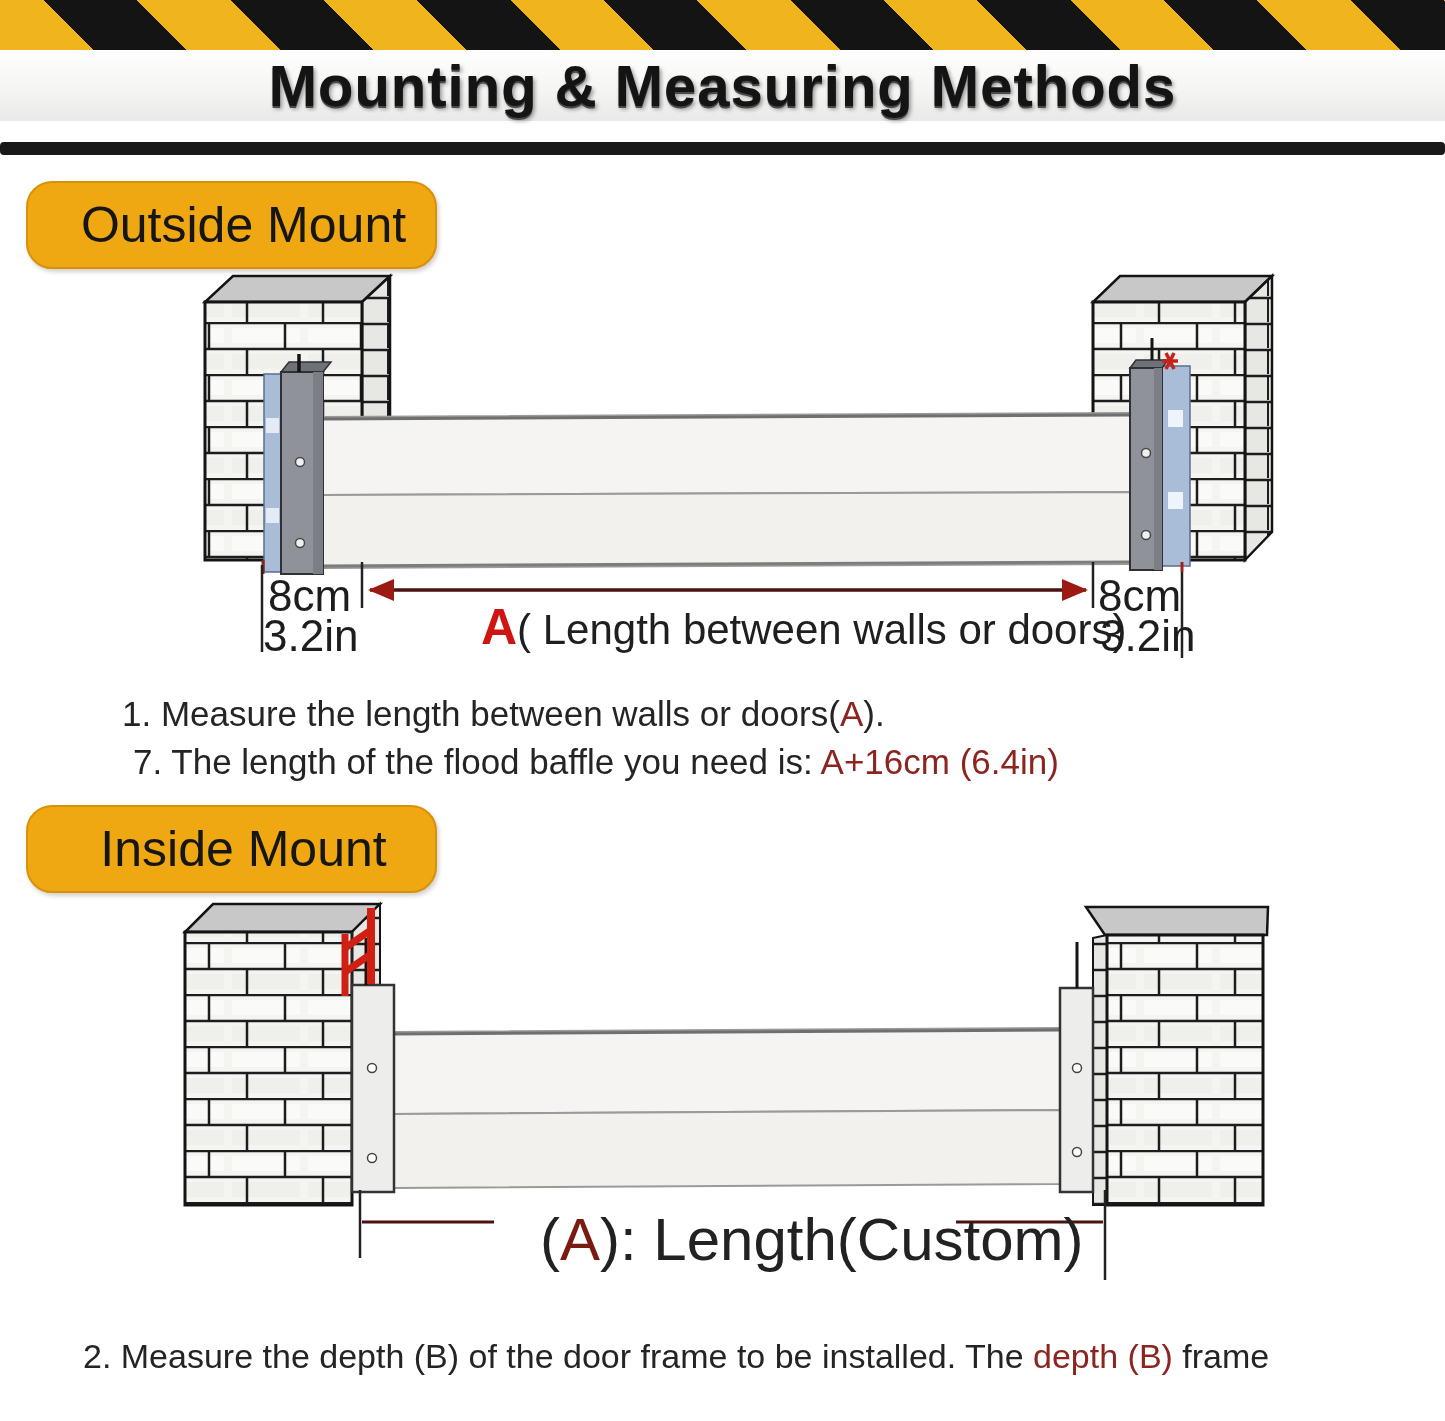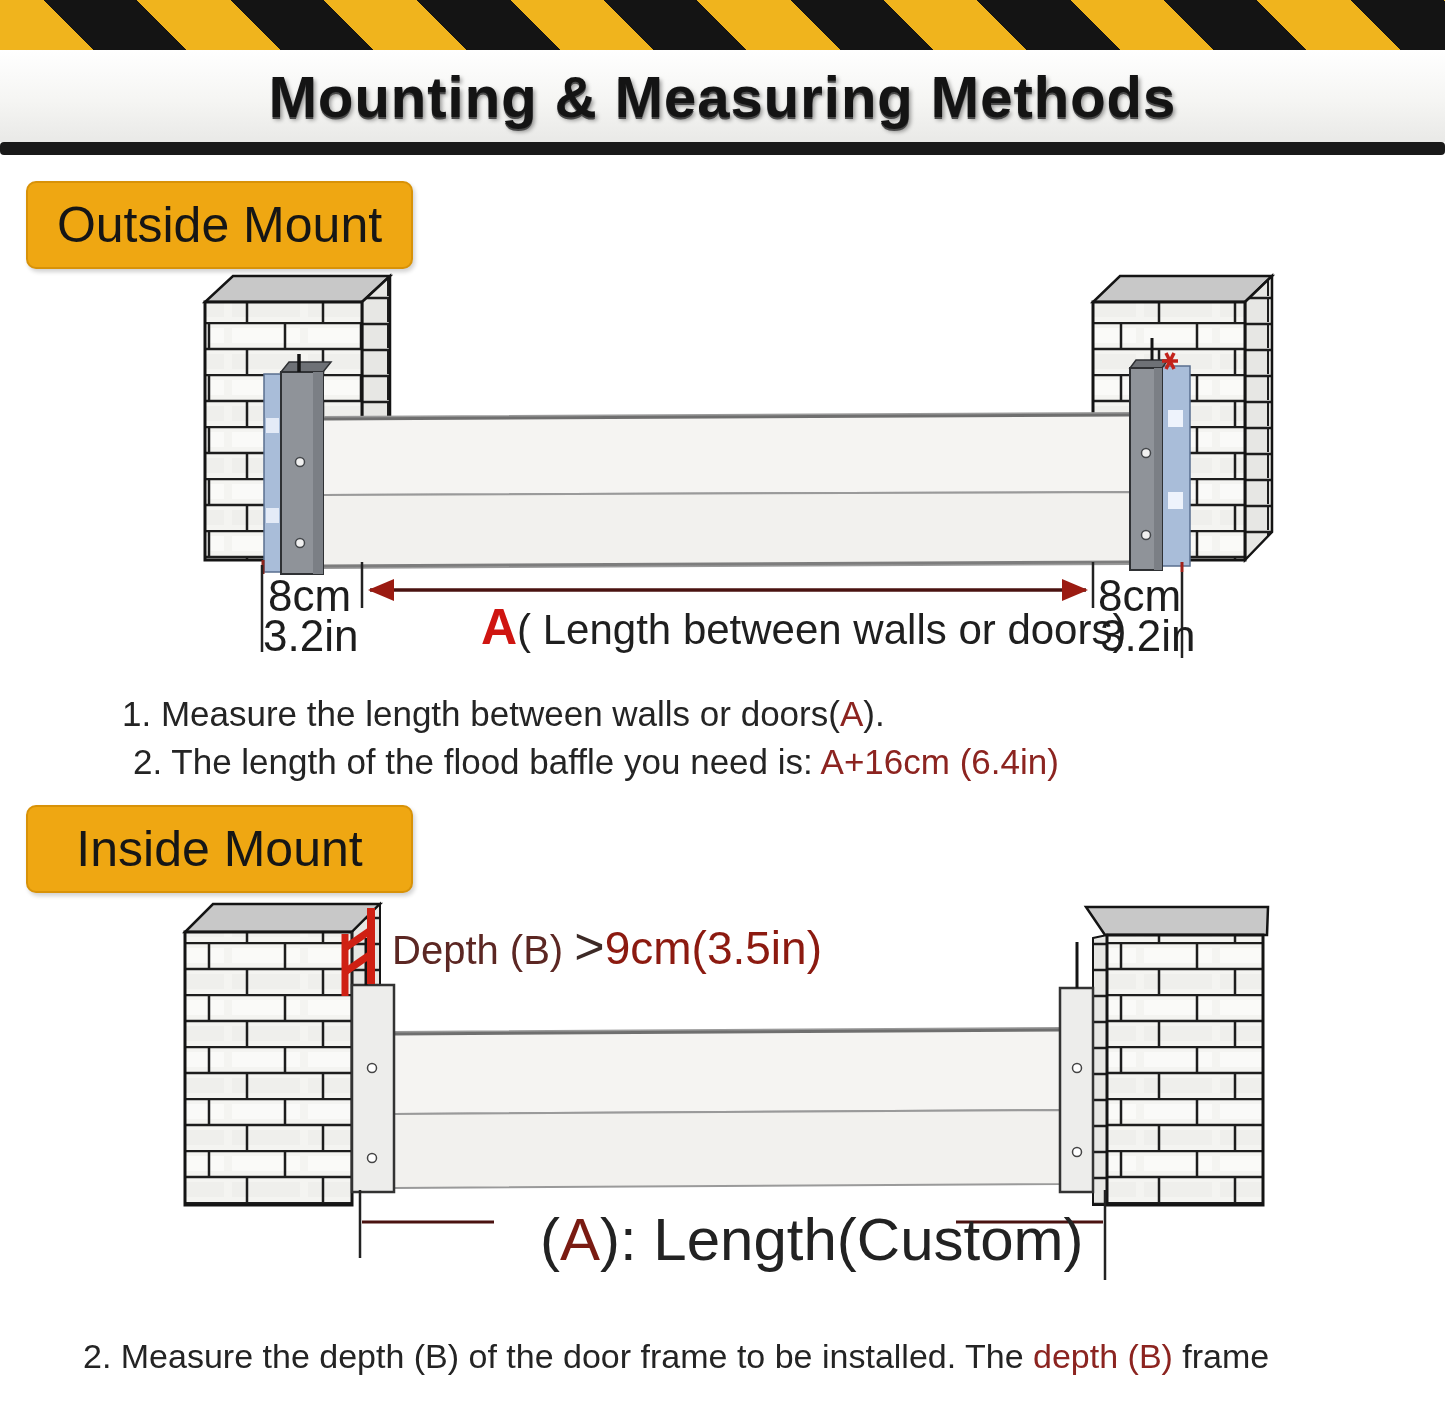--- a/index.html
+++ b/index.html
@@ -6,35 +6,35 @@
   .page {
     position:relative; width:1445px; height:1421px; background:#ffffff;
     font-family:"Liberation Sans", sans-serif; overflow:hidden;
   }
   
   .stripes {
     position:absolute; left:0; top:0; width:1445px; height:50px;
     background:repeating-linear-gradient(45deg,#f0b41d 0 66px,#141414 66px 132px);
   }
   .title-band {
-    position:absolute; left:0; top:50px; width:1445px; height:92px;
+    position:absolute; left:0; top:50px; width:1445px; height:71px;
     background:linear-gradient(180deg,#ffffff,#f5f5f3 55%,#e9e9e7);
     display:flex; align-items:center; justify-content:center;
   }
   .title-band h1 {
     margin:0; font-size:58px; font-weight:700; letter-spacing:1px; color:#141414;
     text-shadow:0 2px 0 #4a4a4a, 2px 3px 4px rgba(0,0,0,.4);
   }
   .black-bar { position:absolute; left:0; top:142px; width:1445px; height:13px; background:#191919; border-radius:4px; }
   
   .badge {
     position:absolute; left:26px; width:383px; height:84px;
-    background:#efa712; border:2px solid #d89208; border-radius:10px;
+    background:#efa712; border:2px solid #d89208; border-radius:26px;
     display:flex; align-items:center; justify-content:center;
-    font-size:50px; color:#161616; box-shadow:2px 3px 4px rgba(0,0,0,.18);
+    font-size:50px; color:#161616; box-shadow:2px 3px 4px rgba(0,0,0,.18);padding-left:24px;
   }
   .badge-outside { top:181px; }
   .badge-inside  { top:805px; }
   
   .diagram { position:absolute; left:0; width:1445px; height:400px; }
   .d1 { top:270px; }
   .d2 { top:890px; }
   
   .lbl { position:absolute; line-height:1; white-space:nowrap; color:#1d1d1d; }
   .dim { font-size:44px; }
@@ -143,21 +143,21 @@
     </g>
   </svg>
 
   <div class="lbl dim" style="left:268px; top:574px;">8cm</div>
   <div class="lbl dim" style="left:263px; top:614px;">3.2in</div>
   <div class="lbl" style="left:481px; top:602px;"><span class="big-a">A</span><span class="span-rest">( Length between walls or doors)</span></div>
   <div class="lbl dim" style="left:1098px; top:574px;">8cm</div>
   <div class="lbl dim" style="left:1100px; top:614px;">3.2in</div>
 
   <div class="instr" style="left:122px; top:696px;"><span>1. Measure the length between walls or doors(</span><span class="maroon-txt">A</span><span>).</span></div>
-  <div class="instr" style="left:133px; top:744px;"><span>2. The length of the flood baffle you need is: </span><span class="maroon-txt">A+16cm (6.4in)</span></div>
+  <div class="instr" style="left:133px; top:744px;"><span>7. The length of the flood baffle you need is: </span><span class="maroon-txt">A+16cm (6.4in)</span></div>
 
   <div class="badge badge-inside">Inside Mount</div>
 
   <svg class="diagram d2" viewBox="0 0 1445 400">
     <defs>
       <pattern id="b2" width="76" height="52" patternUnits="userSpaceOnUse">
         <rect width="76" height="52" fill="#f4f4f1"></rect>
         <rect x="4" y="6" width="68" height="15" fill="#fafaf8"></rect>
         <rect x="4" y="32" width="68" height="15" fill="#efefec"></rect>
         <path d="M0 1 H76 M0 27 H76" stroke="#1d1d1d" stroke-width="2.5"></path>
@@ -211,18 +211,17 @@
     </g>
 
     <g>
       <line x1="360" y1="300" x2="360" y2="368" stroke="#222222" stroke-width="2.5"></line>
       <line x1="362" y1="332" x2="494" y2="332" stroke="#4a1210" stroke-width="3"></line>
       <line x1="956" y1="332" x2="1103" y2="332" stroke="#4a1210" stroke-width="3"></line>
       <line x1="1105" y1="300" x2="1105" y2="390" stroke="#222222" stroke-width="2.5"></line>
     </g>
   </svg>
 
-  <div class="lbl" style="left:392px; top:920px;"><span class="depth-lbl">Depth (B) </span><span class="depth-gt">&gt;</span><span class="depth-val">9cm(3.5in)</span></div>
   <div class="lbl len-lbl" style="left:540px; top:1210px;"><span>(</span><span class="maroon">A</span><span>): Length(Custom)</span></div>
 
   <div class="instr" style="left:83px; top:1339px; font-size:34px;"><span>2. Measure the depth (B) of the door frame to be installed. The </span><span class="maroon-txt">depth (B)</span><span> frame</span></div>
 
 </div>
 
 </body></html>

